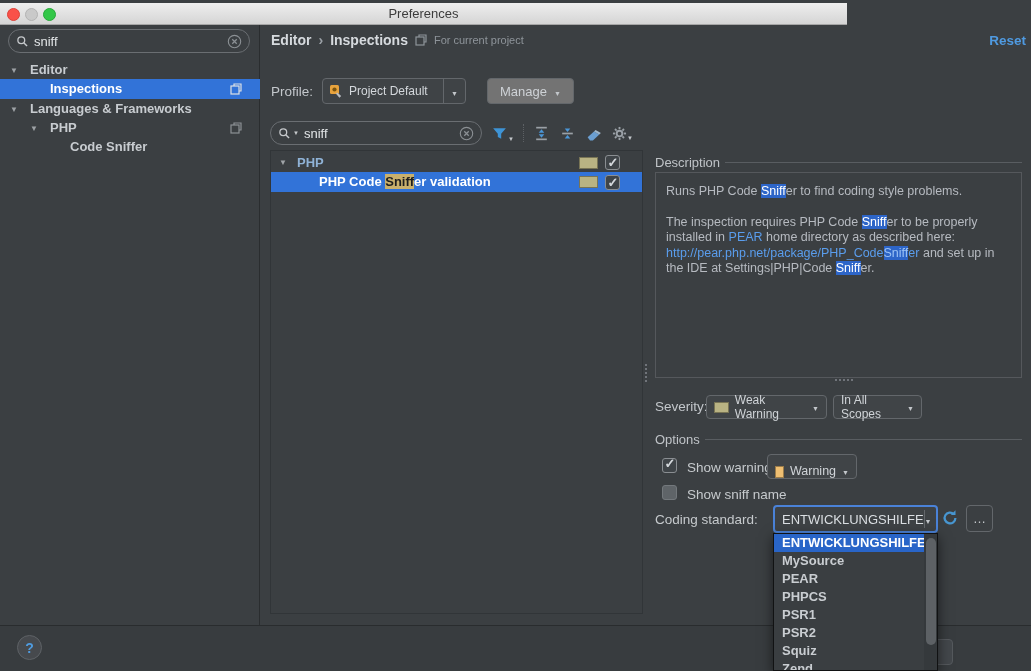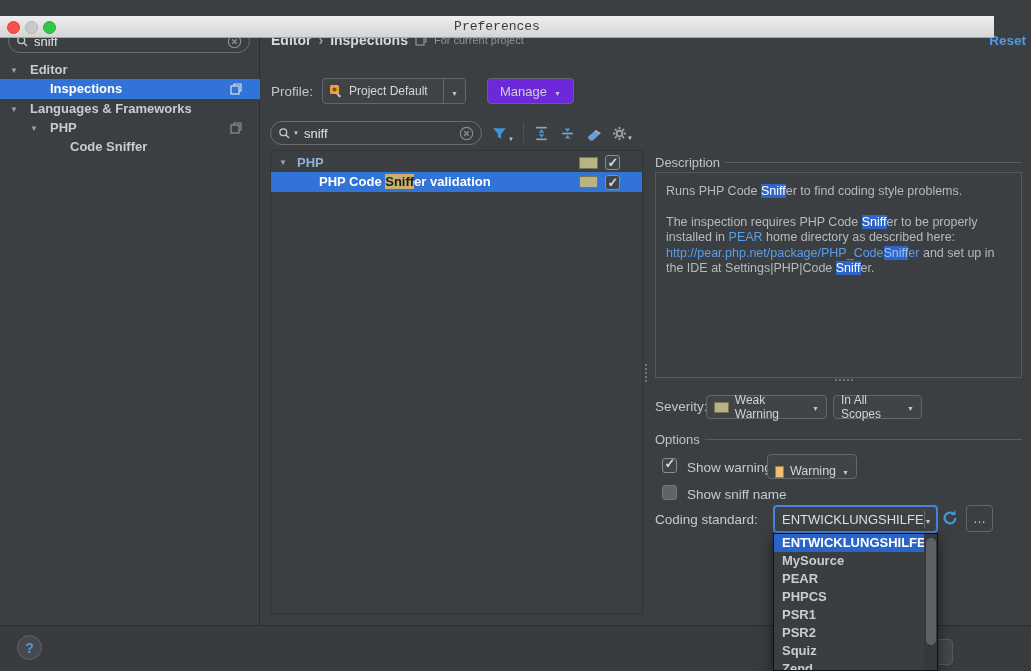--- a/index.html
+++ b/index.html
@@ -1,21 +1,21 @@
 <!DOCTYPE html>
 <html><head>
 <meta charset="utf-8">
 <style>
   * { margin:0; padding:0; box-sizing:border-box; }
   body { font-family:"Liberation Sans", sans-serif; background:#1d1f21; }
   .window { position:relative; width:1031px; height:671px; background:#3b3f42; overflow:hidden; }
 
   
-  .titlebar { position:absolute; left:0; top:16px; width:994px; height:22px;
-    background:linear-gradient(#eeeeee,#d5d5d5); border-bottom:1px solid #a6a6a6; z-index:5;font-family:Liberation Mono, monospace; }
+  .titlebar { position:absolute; left:0; top:3px; width:847px; height:22px;
+    background:linear-gradient(#eeeeee,#d5d5d5); border-bottom:1px solid #a6a6a6; z-index:5; }
   .titlebar .title { text-align:center; line-height:22px; font-size:13px; color:#3c3c3c; }
   .light { position:absolute; top:4.5px; width:13px; height:13px; border-radius:50%; }
   .light.red   { left:7px;  background:#f95149; border:1px solid #dc4238; }
   .light.gray  { left:25px; background:#c9c9c9; border:1px solid #b3b3b3; }
   .light.green { left:43px; background:#33c748; border:1px solid #27a83a; }
 
   
   .sidebar { position:absolute; left:0; top:22px; width:260px; height:603px;
     border-right:1px solid #2a2d2f; background:#3b3f42; }
   .pill-search { display:flex; align-items:center; border:1px solid #6a6e72; border-radius:12px;
@@ -41,21 +41,21 @@
 
   
   .profile-label { position:absolute; left:271px; top:84px; font-size:13.5px; color:#c3c7cb; }
   .combo { display:flex; align-items:center; border:1px solid #63676b; border-radius:4px; background:#3f4346; }
   .profile-combo { position:absolute; left:322px; top:78px; width:144px; height:26px; }
   .profile-combo .txt { font-size:12px; color:#d4d8dc; margin-left:6px; }
   .combo .arrbox { margin-left:auto; align-self:stretch; width:22px; border-left:1px solid #63676b;
     display:flex; align-items:center; justify-content:center; }
   .caret::before { content:"▼"; font-size:7px; color:#c3c7cb; }
   .manage-btn { position:absolute; left:487px; top:78px; width:87px; height:26px; border:1px solid #63676b;
-    border-radius:4px; background:#6d28d9; display:flex; align-items:center; justify-content:center; gap:7px;
+    border-radius:4px; background:#737373; display:flex; align-items:center; justify-content:center; gap:7px;
     font-size:13px; color:#ced2d6; cursor:pointer; }
 
   
   .insp-search { position:absolute; left:270px; top:121px; width:212px; height:24px; }
   .toolbar { position:absolute; left:491px; top:123px; height:20px; display:flex; align-items:center; gap:9px; }
   .tb-sep { width:1px; height:18px; border-left:1px dotted #5d6165; }
   .tb-btn { display:flex; align-items:flex-end; cursor:pointer; }
 
   
   .tree-panel { position:absolute; left:270px; top:150px; width:373px; height:464px; border:1px solid #313538; }

